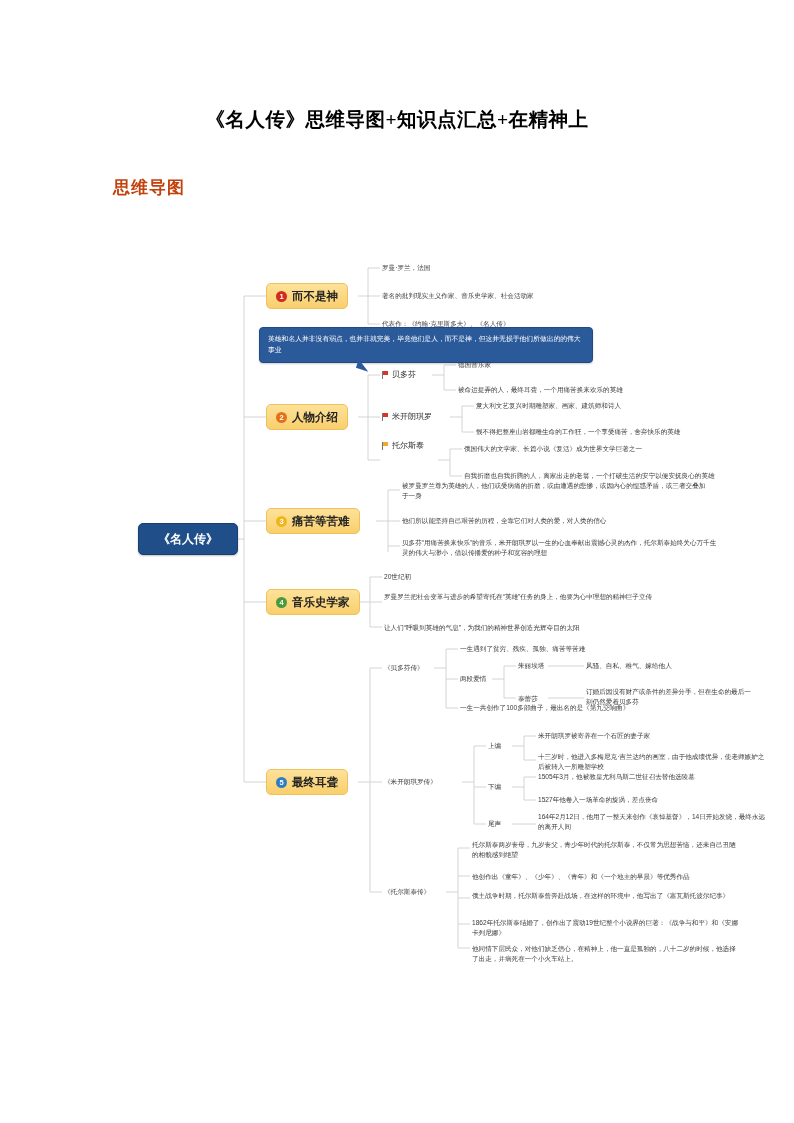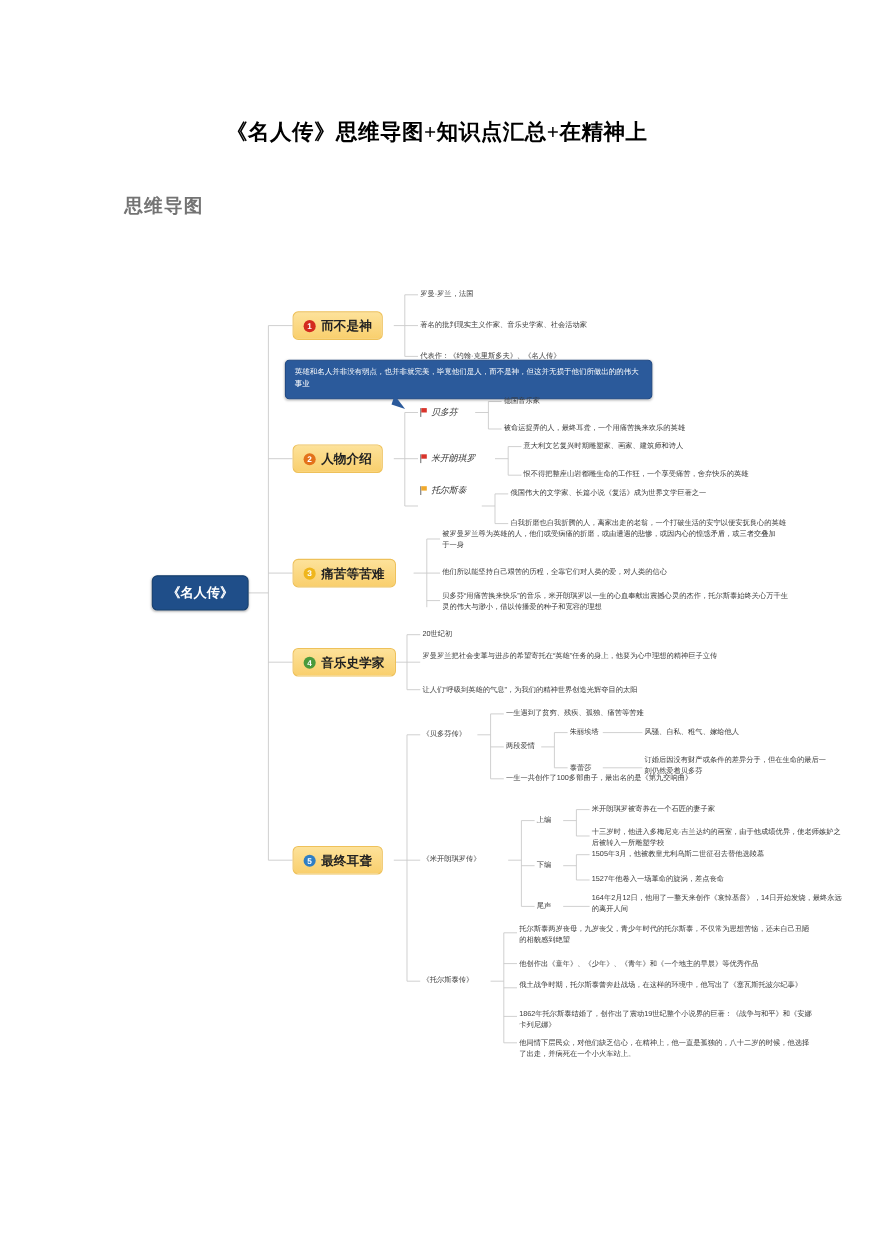--- a/index.html
+++ b/index.html
@@ -11,31 +11,31 @@
   .page{position:relative;width:794px;height:1123px;}
 
   .doc-title{
     position:absolute;left:0;top:106px;width:794px;text-align:center;
     font-family:"Liberation Serif","DejaVu Serif",serif;
     font-size:19.5px;font-weight:bold;color:#000;letter-spacing:.5px;
   }
   .section-heading{
     position:absolute;left:113px;top:176px;
     font-family:"Liberation Serif","DejaVu Serif",serif;
-    font-size:17px;font-weight:bold;color:#737373;letter-spacing:1px;
+    font-size:17px;font-weight:bold;color:#c2410c;letter-spacing:1px;
   }
 
   
   .map{position:absolute;left:0;top:236px;width:794px;height:740px;}
   .map svg.lines{position:absolute;left:0;top:0;width:794px;height:740px;pointer-events:none;}
 
   .node{position:absolute;box-sizing:border-box;}
 
   .root{
-    left:138px;top:287px;width:88px;height:32px;
+    left:138px;top:287px;width:100px;height:32px;
     background:#1f4e89;border:1px solid #17406f;border-radius:5px;
     color:#fff;font-size:12px;font-weight:bold;
     display:flex;align-items:center;justify-content:center;
     font-family:Liberation Mono, monospace;
     box-shadow:0 1px 2px rgba(0,0,0,.25);
   }
 
   .lv1{
     height:26px;border-radius:5px;display:flex;align-items:center;
     padding:0 9px;gap:5px;font-size:11.5px;font-weight:bold;color:#222;
@@ -50,21 +50,21 @@
   }
   .b1{background:#d32a1e;}
   .b2{background:#e3711a;}
   .b3{background:#efb61c;}
   .b4{background:#4a9a3c;}
   .b5{background:#2f7ec4;}
 
   .lv2{
     font-size:8px;color:#333;
     font-family:"Liberation Sans","DejaVu Sans",sans-serif;
-    display:flex;align-items:center;gap:3px;white-space:nowrap;font-style:italic;
+    display:flex;align-items:center;gap:3px;white-space:nowrap;
   }
   .flag{display:inline-block;width:7px;height:8px;flex:0 0 auto;position:relative;}
   .flag:before{content:"";position:absolute;left:0;top:0;width:1px;height:8px;background:#777;}
   .flag:after{content:"";position:absolute;left:1px;top:0;width:5px;height:4px;}
   .flag.red:after{background:#d9342b;}
   .flag.orange:after{background:#f0a92b;}
 
   .leaf{
     font-size:6.6px;line-height:1.55;color:#3a3a3a;
     font-family:"Liberation Sans","DejaVu Sans",sans-serif;

